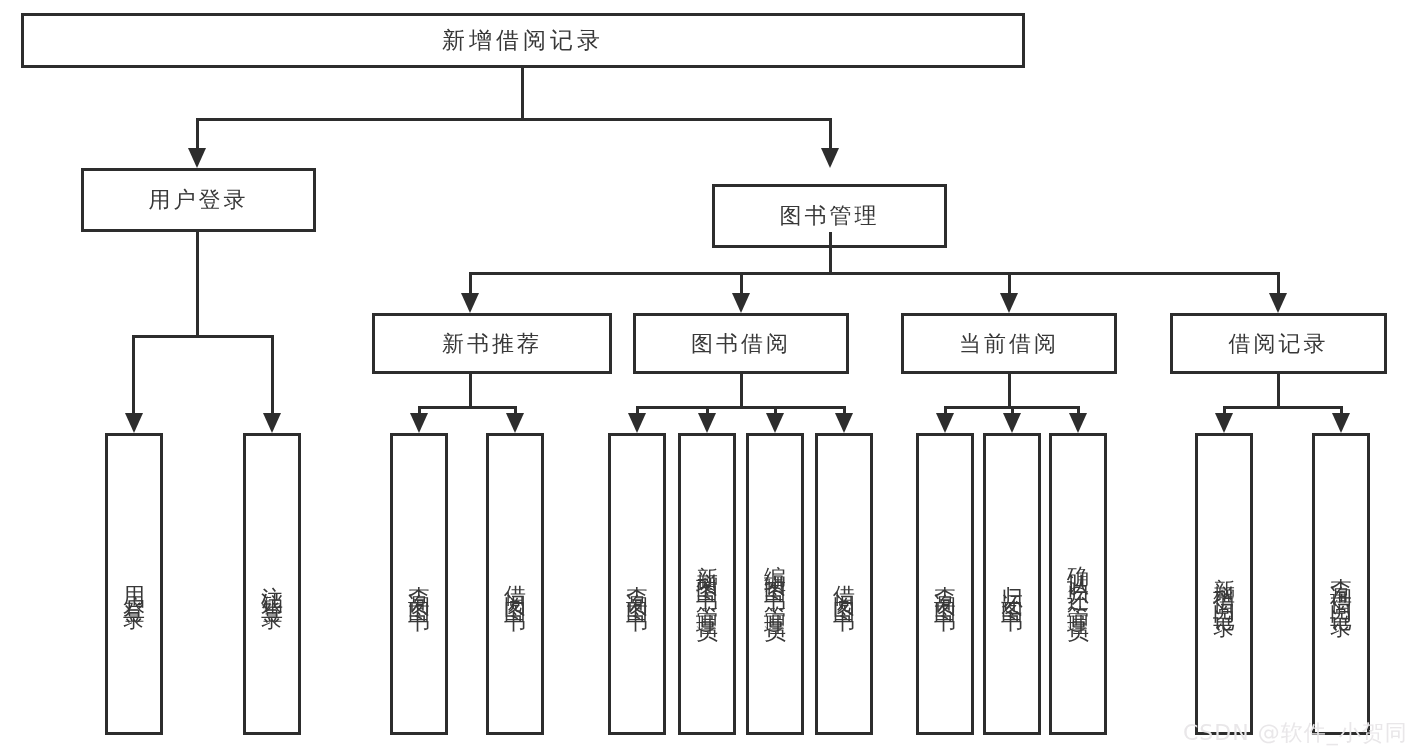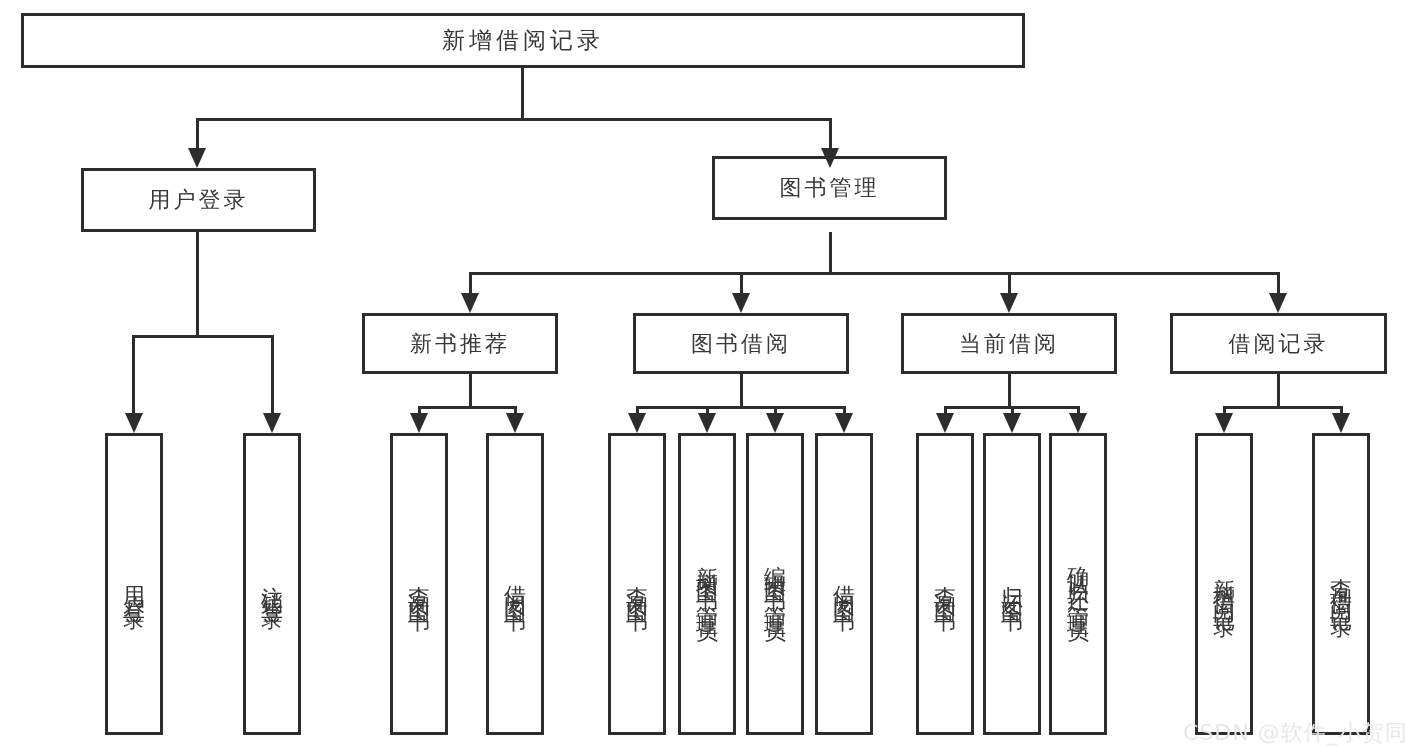--- a/index.html
+++ b/index.html
@@ -38,23 +38,23 @@
 </style>
 </head>
 <body>
 
 <div class="canvas">
 
   <div class="box root" style="left:21px;top:13px;width:1004px;height:55px;">新增借阅记录</div>
 
   <div class="box" style="left:81px;top:168px;width:235px;height:64px;">用户登录</div>
 
-  <div class="box" style="left:712px;top:156px;width:235px;height:64px;">图书管理</div>
+  <div class="box" style="left:712px;top:184px;width:235px;height:64px;">图书管理</div>
 
-  <div class="box" style="left:362px;top:313px;width:196px;height:61px;">新书推荐</div>
+  <div class="box" style="left:372px;top:313px;width:240px;height:61px;">新书推荐</div>
 
   <div class="box" style="left:901px;top:313px;width:216px;height:61px;">当前借阅</div>
 
   <div class="box" style="left:633px;top:313px;width:216px;height:61px;">图书借阅</div>
 
   <div class="box" style="left:1170px;top:313px;width:217px;height:61px;">借阅记录</div>
 
   <div class="leaf" style="left:105px;">用户登录</div>
   <div class="leaf" style="left:243px;">注销登录</div>
 

